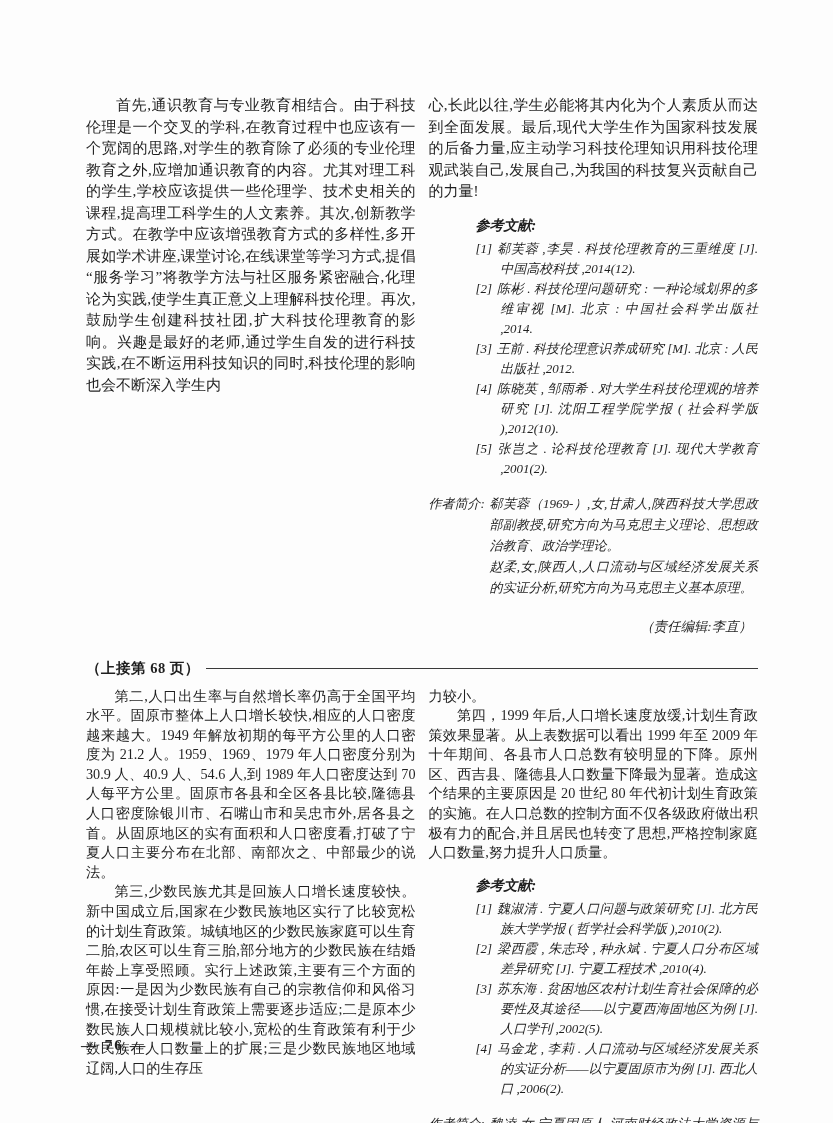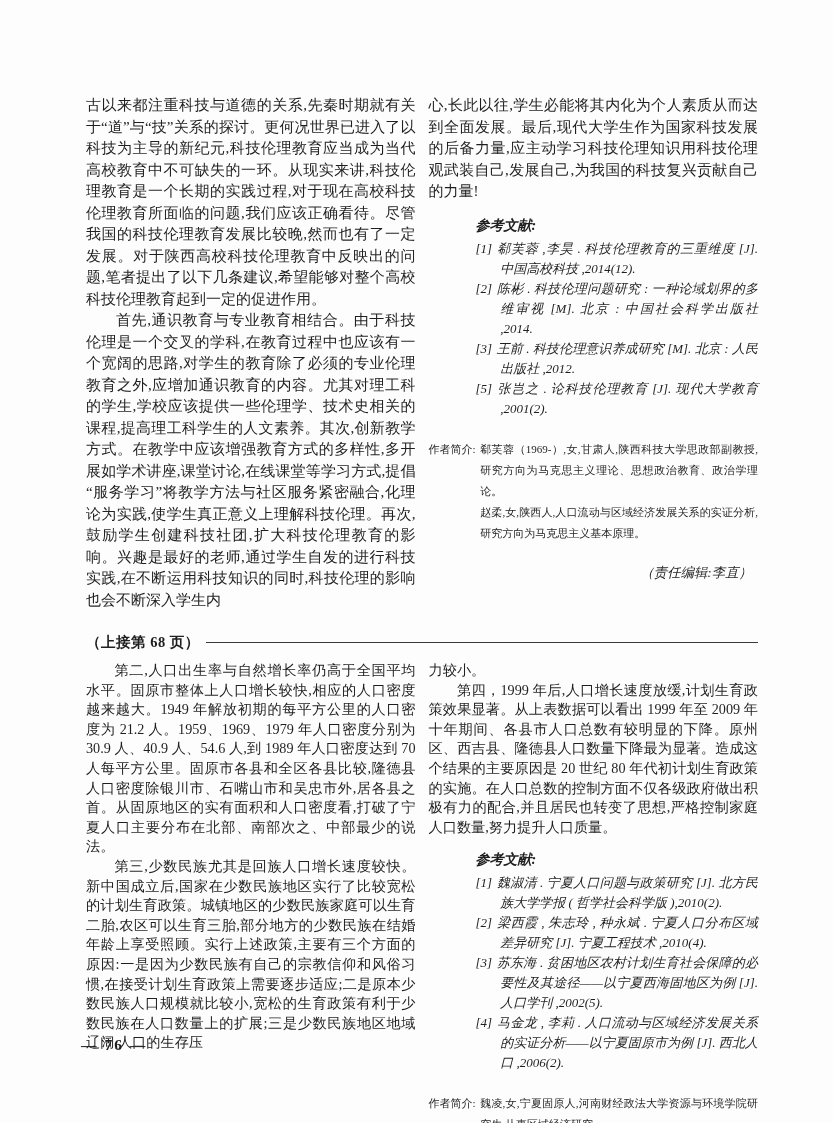--- a/index.html
+++ b/index.html
@@ -32,22 +32,22 @@
   }
   .ref {
     font-style:italic;
     font-size:13px; line-height:20px;
     padding-left:1.9em; text-indent:-1.9em;
     text-align:justify;
   }
   .ref .ref-no { font-style:italic; margin-right:0.35em; }
 
   .bio-block {
-    margin-top:20px; position:relative; padding-left:4.7em;
-    font-size:11px; line-height:21px;
+    margin-top:14px; position:relative; padding-left:4.7em;
+    font-style:italic; font-size:13px; line-height:21px;
     text-align:justify;
   }
   .bio-label { position:absolute; left:0; top:0; white-space:nowrap; }
   .editor-line {
     margin-top:18px; text-align:right; padding-right:6px;
     font-style:italic; font-size:13.4px; line-height:21px;
   }
 
   .divider-row { display:flex; align-items:center; margin:22px 0 9px 0; }
   .divider-label { font-weight:bold; font-size:14.5px; white-space:nowrap; letter-spacing:0.5px; }
@@ -59,31 +59,31 @@
   }
 </style>
 </head>
 <body>
 
 <div class="page">
   <div class="content">
 
     <div class="cols top-section">
       <div class="col">
-        <p>古以来都注重科技与道德的关系,先秦时期就有关于“道”与“技”关系的探讨。更何况世界已进入了以科技为主导的新纪元,科技伦理教育应当成为当代高校教育中不可缺失的一环。从现实来讲,科技伦理教育是一个长期的实践过程,对于现在高校科技伦理教育所面临的问题,我们应该正确看待。尽管我国的科技伦理教育发展比较晚,然而也有了一定发展。对于陕西高校科技伦理教育中反映出的问题,笔者提出了以下几条建议,希望能够对整个高校科技伦理教育起到一定的促进作用。</p>
         <p class="indent">首先,通识教育与专业教育相结合。由于科技伦理是一个交叉的学科,在教育过程中也应该有一个宽阔的思路,对学生的教育除了必须的专业伦理教育之外,应增加通识教育的内容。尤其对理工科的学生,学校应该提供一些伦理学、技术史相关的课程,提高理工科学生的人文素养。其次,创新教学方式。在教学中应该增强教育方式的多样性,多开展如学术讲座,课堂讨论,在线课堂等学习方式,提倡“服务学习”将教学方法与社区服务紧密融合,化理论为实践,使学生真正意义上理解科技伦理。再次,鼓励学生创建科技社团,扩大科技伦理教育的影响。兴趣是最好的老师,通过学生自发的进行科技实践,在不断运用科技知识的同时,科技伦理的影响也会不断深入学生内</p>
       </div>
       <div class="col">
         <p>心,长此以往,学生必能将其内化为个人素质从而达到全面发展。最后,现代大学生作为国家科技发展的后备力量,应主动学习科技伦理知识用科技伦理观武装自己,发展自己,为我国的科技复兴贡献自己的力量!</p>
 
         <div class="refs-block">
           <div class="refs-heading">参考文献:</div>
           <p class="ref"><span class="ref-no">[1]</span><span>郗芙蓉 ,李昊 . 科技伦理教育的三重维度 [J]. 中国高校科技 ,2014(12).</span></p>
           <p class="ref"><span class="ref-no">[2]</span><span>陈彬 . 科技伦理问题研究 : 一种论域划界的多维审视 [M]. 北京 : 中国社会科学出版社 ,2014.</span></p>
           <p class="ref"><span class="ref-no">[3]</span><span>王前 . 科技伦理意识养成研究 [M]. 北京 : 人民出版社 ,2012.</span></p>
+          <p class="ref"><span class="ref-no">[4]</span><span>陈晓英 , 邹雨希 . 对大学生科技伦理观的培养研究 [J]. 沈阳工程学院学报 ( 社会科学版 ),2012(10).</span></p>
           <p class="ref"><span class="ref-no">[5]</span><span>张岂之 . 论科技伦理教育 [J]. 现代大学教育 ,2001(2).</span></p>
         </div>
 
         <div class="bio-block">
           <span class="bio-label">作者简介:</span>
           <p>郗芙蓉（1969-）,女,甘肃人,陕西科技大学思政部副教授,研究方向为马克思主义理论、思想政治教育、政治学理论。</p>
           <p>赵柔,女,陕西人,人口流动与区域经济发展关系的实证分析,研究方向为马克思主义基本原理。</p>
         </div>
         <div class="editor-line">（责任编辑:李直）</div>
       </div>

